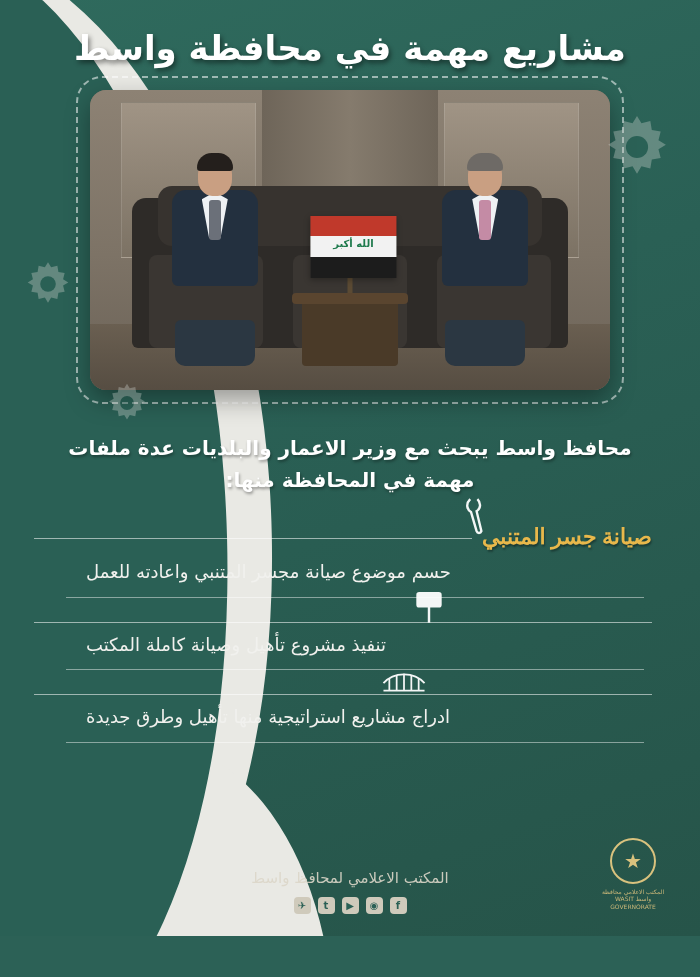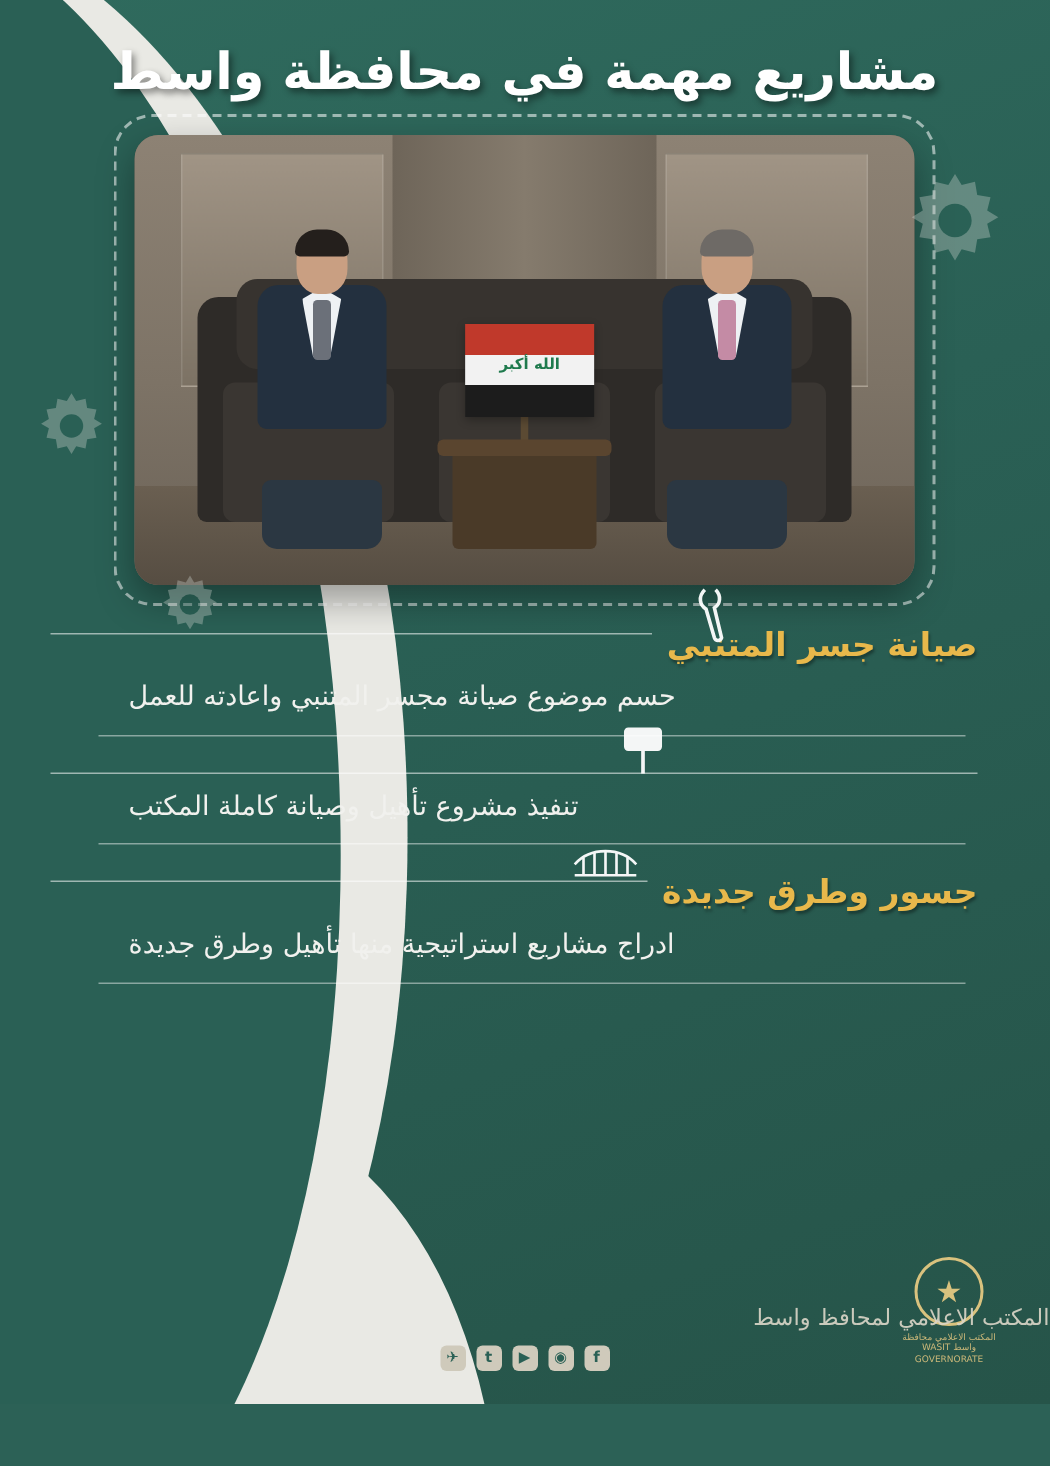--- a/index.html
+++ b/index.html
@@ -218,24 +218,26 @@
     text-shadow: 1px 2px 3px rgba(0,0,0,.35);
   }
 
   
   .items { margin-top: 22px; }
 
   .item { position: relative; padding: 6px 0 14px; }
 
   .item-head {
     display: flex;
+    align-items: center;
     justify-content: flex-start;
     gap: 10px;
     direction: rtl;
     padding: 0 22px 0 8px;
+    font-family: Liberation Serif, serif;
   }
   .item-title {
     font-size: 22px;
     font-weight: bold;
     color: #e8b84b;
     white-space: nowrap;
     text-shadow: 1px 2px 2px rgba(0,0,0,.35);
   }
   .rule {
     flex: 1;
@@ -284,20 +286,21 @@
     border-radius: 50%;
     border: 2px solid #d9c27e;
     display: flex; align-items: center; justify-content: center;
     font-size: 20px; color: #d9c27e;
   }
   .logo-text { font-size: 6px; line-height: 1.25; margin-top: 4px; color: #cbb879; }
 
   .footer-center {
     position: absolute;
     left: 0; right: 0; bottom: 22px;
+    text-align: center;
   }
   .footer-title {
     color: #dcd7c9;
     font-size: 15px;
     letter-spacing: 1px;
     opacity: .9;
   }
   .socials {
     margin-top: 10px;
     display: flex; justify-content: center; gap: 7px;
@@ -375,20 +378,21 @@
         </svg>
       </div>
       <div class="gear" style="top:168px; left:-68px;">
         <svg width="52" height="52" viewBox="0 0 100 100" fill="#cfd4cf">
           <path d="M50 8l6 10 12-3 2 12 12 2-3 12 10 6-10 6 3 12-12 2-2 12-12-3-6 10-6-10-12 3-2-12-12-2 3-12-10-6 10-6-3-12 12-2 2-12 12 3z"></path>
           <circle cx="50" cy="50" r="15" fill="#2a6055"></circle>
         </svg>
       </div>
     </div>
 
+    <p class="subtitle">محافظ واسط يبحث مع وزير الاعمار والبلديات عدة ملفات مهمة في المحافظة منها:</p>
 
     <div class="items">
 
       <div class="item">
         <div class="item-icon">
           <svg width="34" height="40" viewBox="0 0 40 50" fill="none" stroke="#ffffff" stroke-width="3">
             <path d="M14 4 C8 10 10 17 15 20 L22 44 C23 47 27 47 28 44 L22 19 C27 16 28 9 23 4"></path>
           </svg>
         </div>
         <div class="item-head">
@@ -415,21 +419,20 @@
 
       <div class="item">
         <div class="item-icon" style="right:248px; top:-18px;">
           <svg width="44" height="30" viewBox="0 0 60 34" fill="none" stroke="#ffffff" stroke-width="2.4">
             <path d="M2 30 L58 30"></path>
             <path d="M2 20 C16 4 44 4 58 20"></path>
             <path d="M10 30 L10 14 M20 30 L20 9 M30 30 L30 7 M40 30 L40 9 M50 30 L50 14"></path>
           </svg>
         </div>
         <div class="item-head">
-          <span class="item-title">جسور وطرق جديدة</span>
           <span class="rule"></span>
         </div>
         <div class="item-desc">ادراج مشاريع استراتيجية منها تأهيل وطرق جديدة</div>
         <div class="item-underline"></div>
       </div>
 
     </div>
   </div>
 
   <div class="footer">

